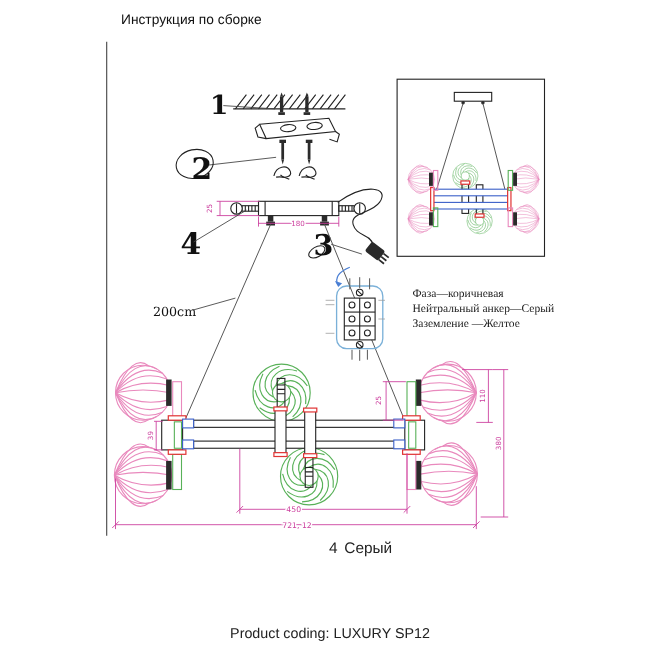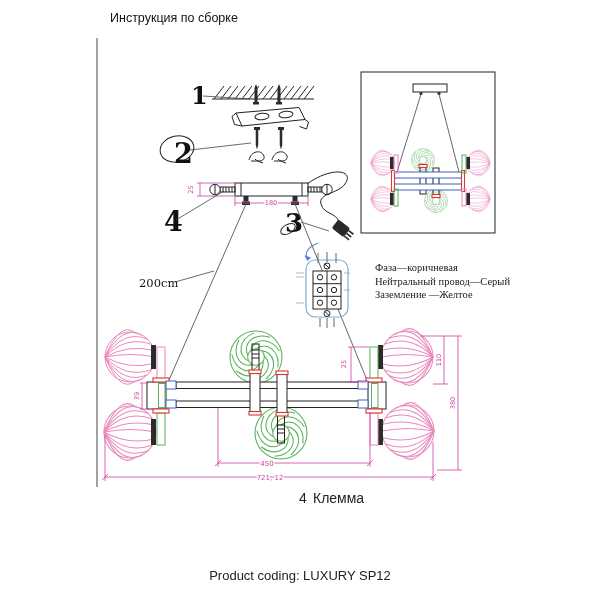--- a/index.html
+++ b/index.html
@@ -331,25 +331,25 @@
         <line class="mag" x1="430" y1="480" x2="436" y2="474"></line>
         <text class="dimb" text-anchor="middle" x="270" y="479.8">721, 12</text>
       </g>
     </g>
   </svg>
 
   <div id="title" class="abs">Инструкция по сборке</div>
 
   <div id="wiring" class="abs">
     <div>Фаза—коричневая</div>
-    <div>Нейтральный провод—Серый</div>
+    <div>Нейтральный анкер—Серый</div>
     <div>Заземление —Желтое</div>
   </div>
 
   <div id="parts" class="abs">
     <div>
-      <span class="pnum">4</span><span class="plabel">Клемма</span>
+      <span class="pnum">4</span><span class="plabel">Серый</span>
     </div>
   </div>
 
   <div id="coding" class="abs">Product coding: LUXURY SP12</div>
 
 </div>
 
 </body></html>

